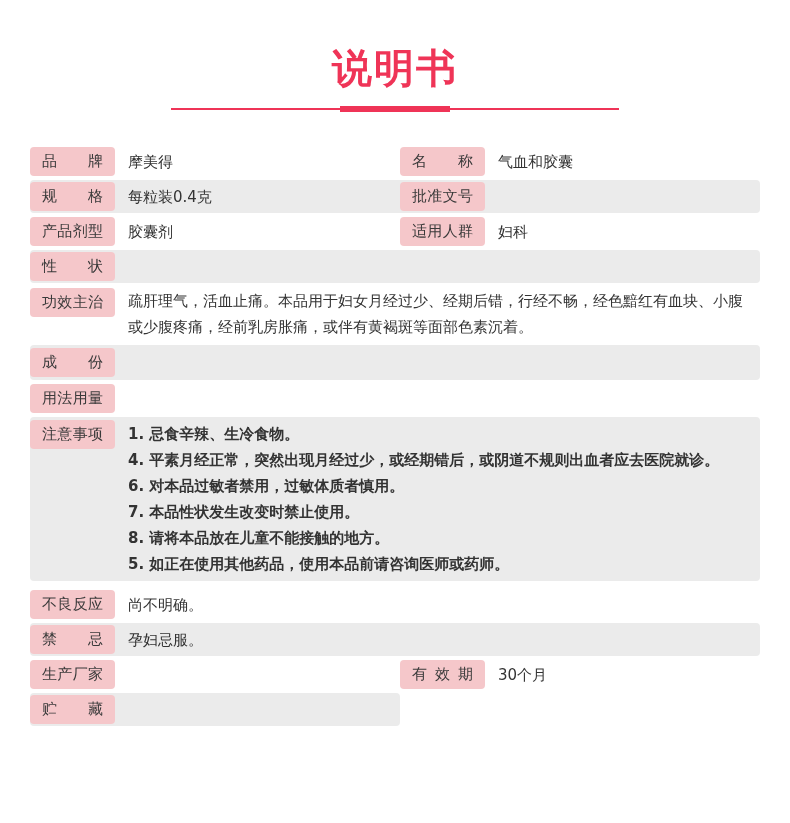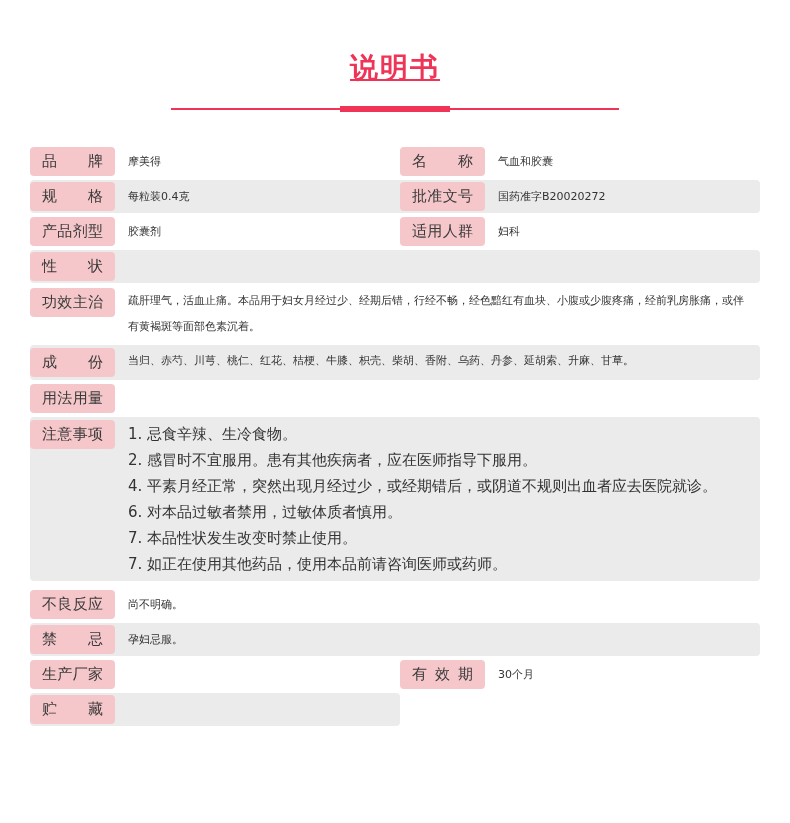--- a/index.html
+++ b/index.html
@@ -5,44 +5,44 @@
   html,body { margin:0; padding:0; }
   body {
     width:790px; height:823px; background:#ffffff;
     font-family:"DejaVu Sans","Liberation Sans",sans-serif;
     color:var(--text,#333333);
     --accent:#ef3457; --label-bg:#f5c7ca; --row-alt-bg:#ebebeb; --text:#333333;
   }
   .header { padding-top:47px; text-align:center; }
   .title {
     font-family:"DejaVu Serif","Liberation Serif",serif;
-    font-weight:700; font-size:28px; line-height:42px;
-    color:var(--accent); letter-spacing:2px;text-decoration:underline;
+    font-weight:700; font-size:40px; line-height:42px;
+    color:var(--accent); letter-spacing:2px;
   }
   .divider { position:relative; width:448px; height:6px; margin:17px auto 0; }
   .divider-line { position:absolute; left:0; right:0; top:2px; height:2px; background:var(--accent); }
   .divider-bar { position:absolute; left:50%; top:0; transform:translateX(-50%); width:110px; height:6px; background:var(--accent); }
 
   .content { margin:33px 30px 0 30px; }
   .row { display:flex; align-items:center; min-height:33px; margin-bottom:2px; border-radius:4px; }
   .row.alt { background:var(--row-alt-bg); }
   .row.multi { align-items:flex-start; padding:3px 0; min-height:0; }
   .row.mt { margin-top:7px; }
   .row.half { width:370px; }
   .col-left { width:370px; display:flex; align-items:center; }
   .col-right { flex:1; display:flex; align-items:center; }
 
   .label {
     flex:0 0 85px; box-sizing:border-box; width:85px; height:29px; padding:0 12px;
     background:var(--label-bg); border-radius:4px; color:#3a3a3a;
     font-size:15px; display:flex; justify-content:space-between; align-items:center;
     white-space:nowrap; overflow:hidden;
   }
-  .value { font-size:11px; margin-left:13px; margin-right:12px; line-height:26px; color:var(--text); }
-  .list { margin-left:13px; margin-right:2px; padding:1px 0; }
+  .value { font-size:15px; margin-left:13px; margin-right:12px; line-height:26px; color:var(--text); }
+  .list { margin-left:13px; margin-right:2px; padding:1px 0;font-weight:bold; }
   .list-item { font-size:15px; line-height:26px; color:var(--text); }
 </style>
 </head>
 <body style="--accent: #ef3457; --label-bg: #f5c7ca; --row-alt-bg: #ebebeb; --text: #333333;">
 
 <div class="header">
   <div class="title">说明书</div>
   <div class="divider">
     <div class="divider-line"></div>
     <div class="divider-bar"></div>
@@ -76,21 +76,20 @@
         </div>
       <div class="value">每粒装0.4克</div>
     </div>
     <div class="col-right">
       <div class="label jlabel">
           <span>批</span>
           <span>准</span>
           <span>文</span>
           <span>号</span>
         </div>
-      <div class="value">国药准字B20020272</div>
     </div>
   </div>
 
   <div class="row">
     <div class="col-left">
       <div class="label jlabel">
           <span>产</span>
           <span>品</span>
           <span>剂</span>
           <span>型</span>
@@ -123,46 +122,45 @@
         <span>治</span>
       </div>
     <div class="value">疏肝理气，活血止痛。本品用于妇女月经过少、经期后错，行经不畅，经色黯红有血块、小腹或少腹疼痛，经前乳房胀痛，或伴有黄褐斑等面部色素沉着。</div>
   </div>
 
   <div class="row alt multi">
     <div class="label jlabel">
         <span>成</span>
         <span>份</span>
       </div>
-    <div class="value">当归、赤芍、川芎、桃仁、红花、桔梗、牛膝、枳壳、柴胡、香附、乌药、丹参、延胡索、升麻、甘草。</div>
   </div>
 
   <div class="row">
     <div class="label jlabel">
         <span>用</span>
         <span>法</span>
         <span>用</span>
         <span>量</span>
       </div>
   </div>
 
   <div class="row alt multi">
     <div class="label jlabel">
         <span>注</span>
         <span>意</span>
         <span>事</span>
         <span>项</span>
       </div>
     <div class="list">
       <div class="list-item">1. 忌食辛辣、生冷食物。</div>
-      <div class="list-item">2. 感冒时不宜服用。患有其他疾病者，应在医师指导下服用。</div>
       <div class="list-item">4. 平素月经正常，突然出现月经过少，或经期错后，或阴道不规则出血者应去医院就诊。</div>
       <div class="list-item">6. 对本品过敏者禁用，过敏体质者慎用。</div>
       <div class="list-item">7. 本品性状发生改变时禁止使用。</div>
-      <div class="list-item">7. 如正在使用其他药品，使用本品前请咨询医师或药师。</div>
+      <div class="list-item">8. 请将本品放在儿童不能接触的地方。</div>
+      <div class="list-item">5. 如正在使用其他药品，使用本品前请咨询医师或药师。</div>
     </div>
   </div>
 
   <div class="row mt">
     <div class="label jlabel">
         <span>不</span>
         <span>良</span>
         <span>反</span>
         <span>应</span>
       </div>

